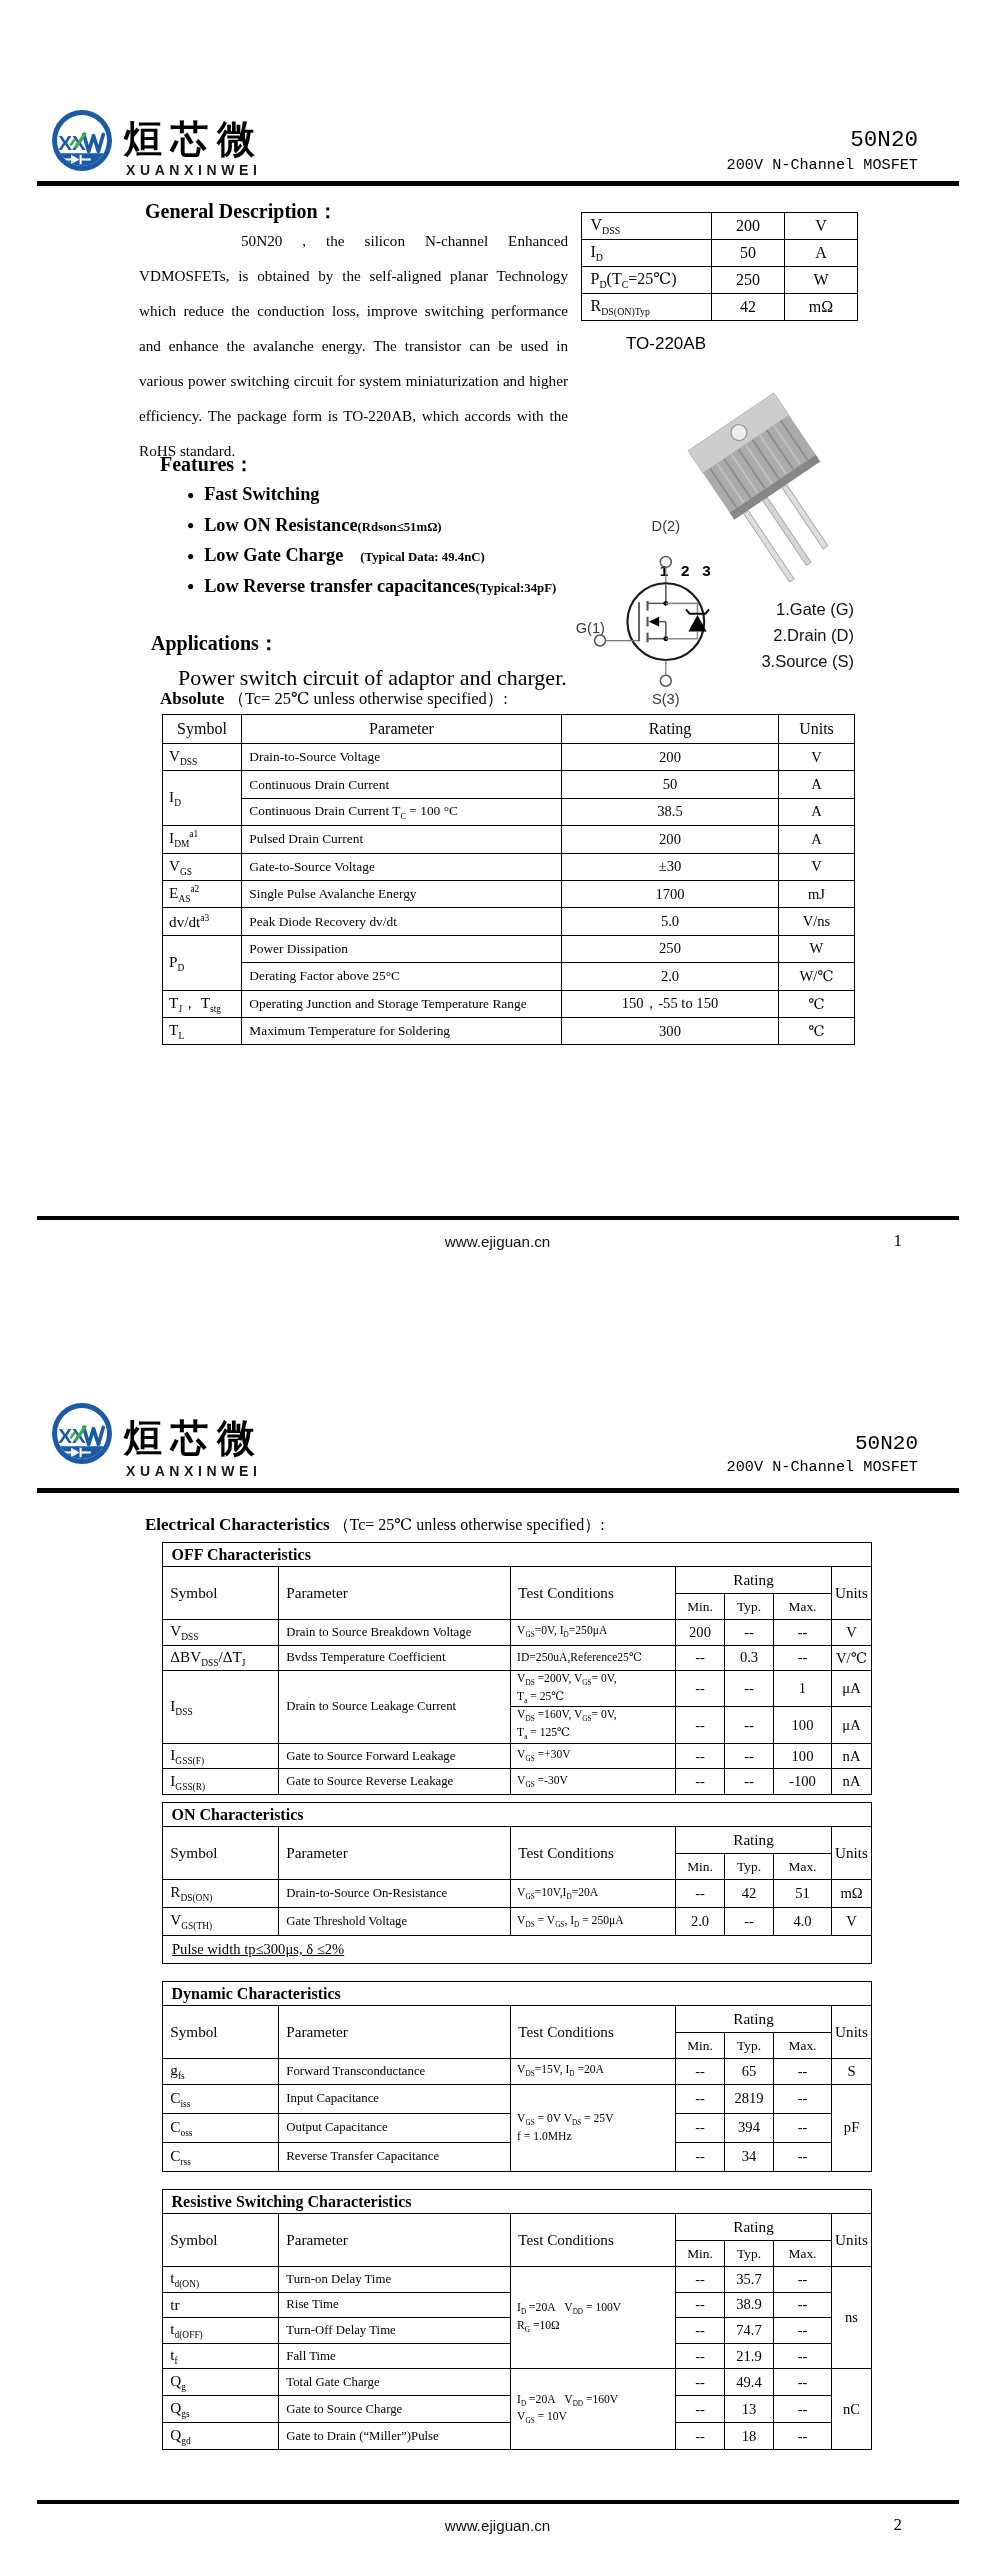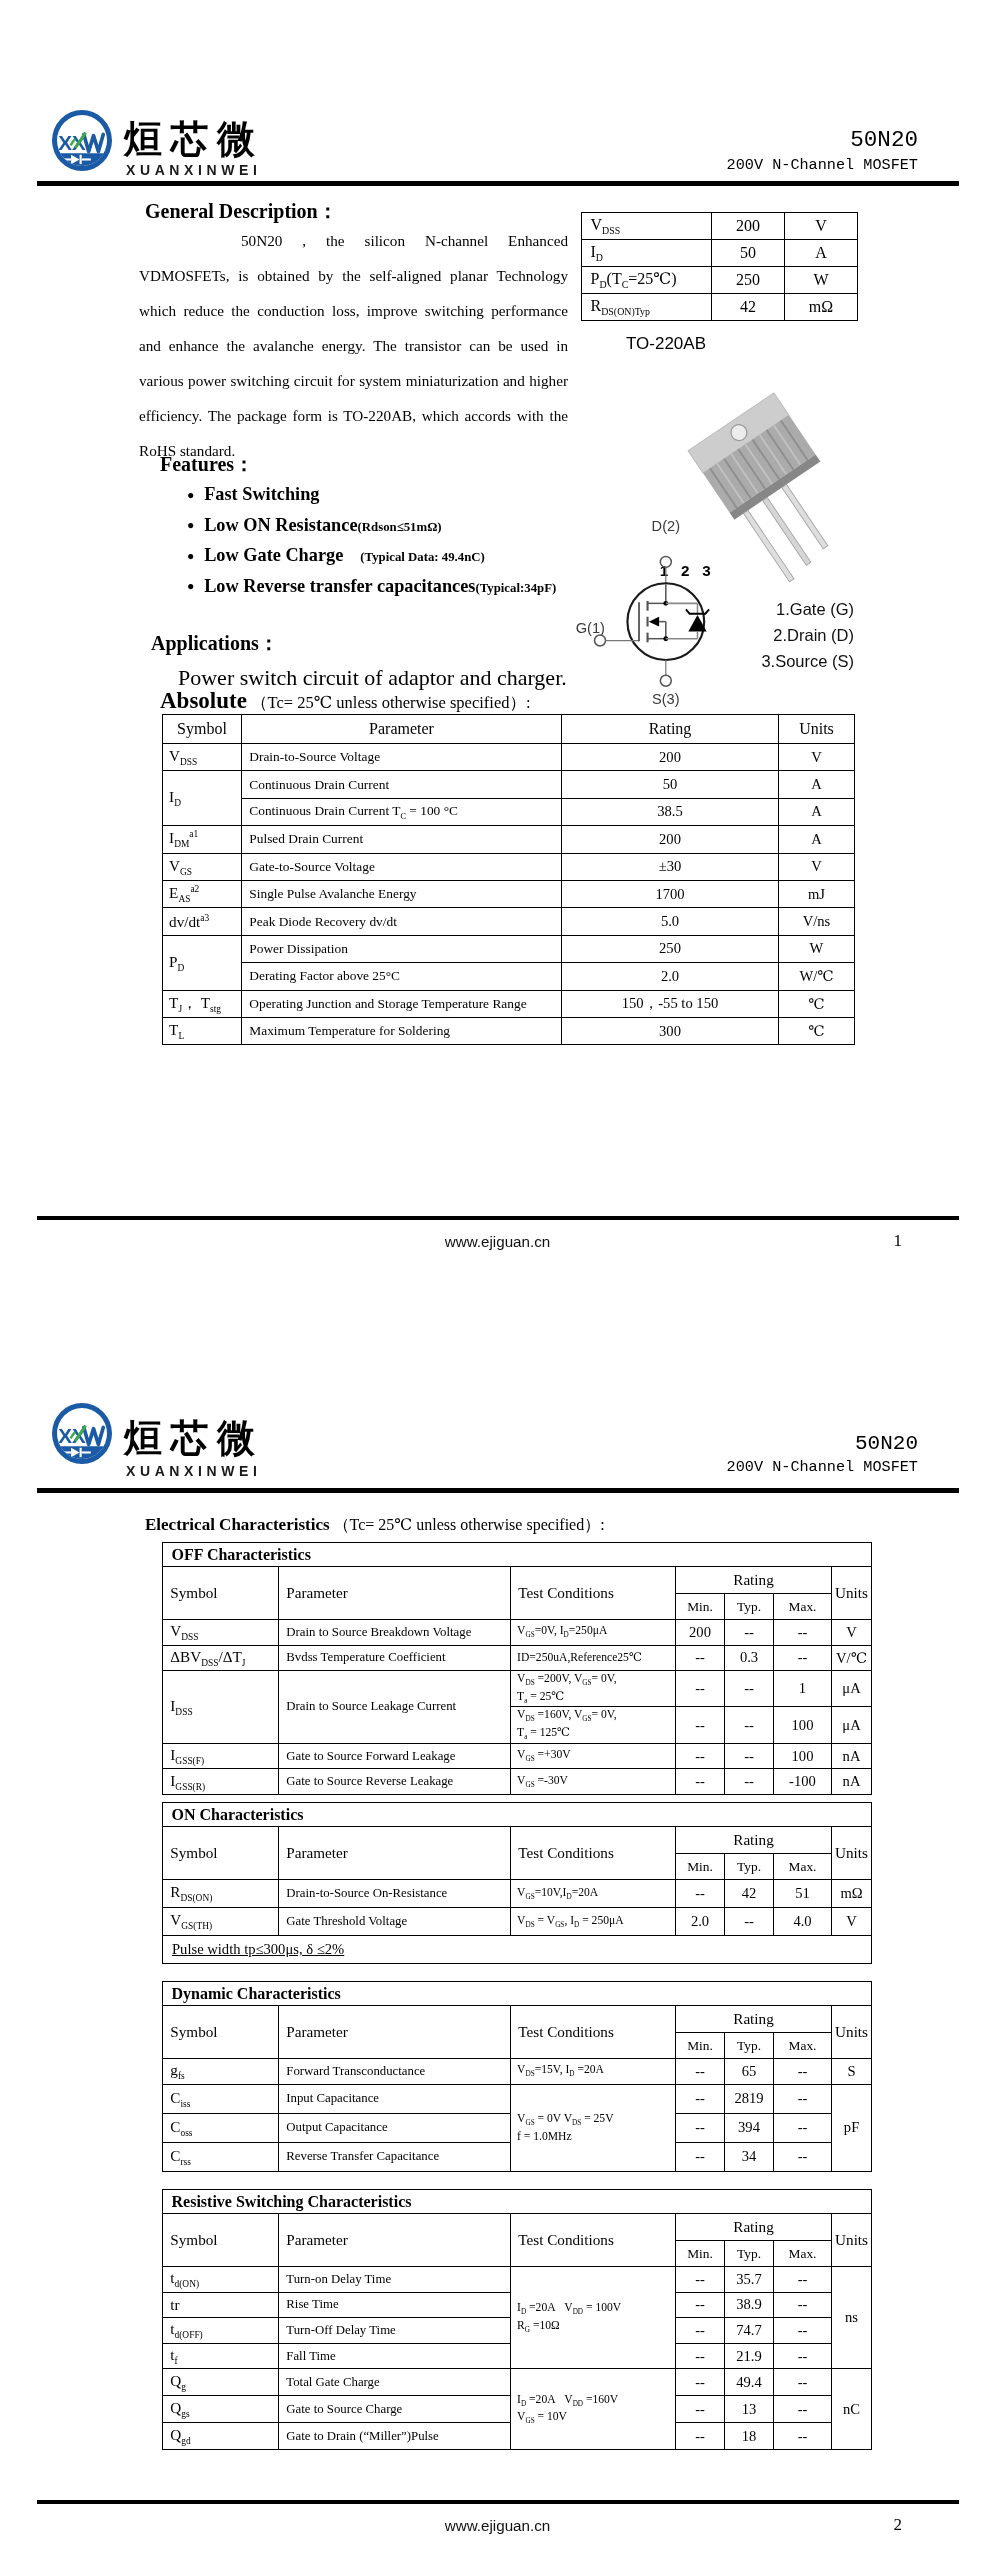--- a/index.html
+++ b/index.html
@@ -179,21 +179,21 @@
   <div class="abs legend" style="left:753px;top:596px;width:101px;">
     <div>1.Gate (G)</div>
     <div>2.Drain (D)</div>
     <div>3.Source (S)</div>
   </div>
 
   <div class="sec-h" style="left:151px;top:632px;">Applications：</div>
   <div class="body-text" style="left:178px;top:665px;font-size:22px;">Power switch circuit of adaptor and charger.</div>
 
   <div class="abs" style="left:160px;top:688px;font-size:16.5px;">
-    <span class="h-bold" style="font-size:23px;">Absolute</span>
+    <span class="h-bold" style="font-size:17px;">Absolute</span>
     <span>（Tc= 25℃  unless otherwise specified）:</span>
   </div>
 
   <table class="t-abs" style="left:162px;top:714px;width:692px;border:1.8px solid #000;">
     <colgroup>
         <col style="width:79px">
         <col style="width:320px">
         <col style="width:217px">
         <col style="width:76px">
       </colgroup>

